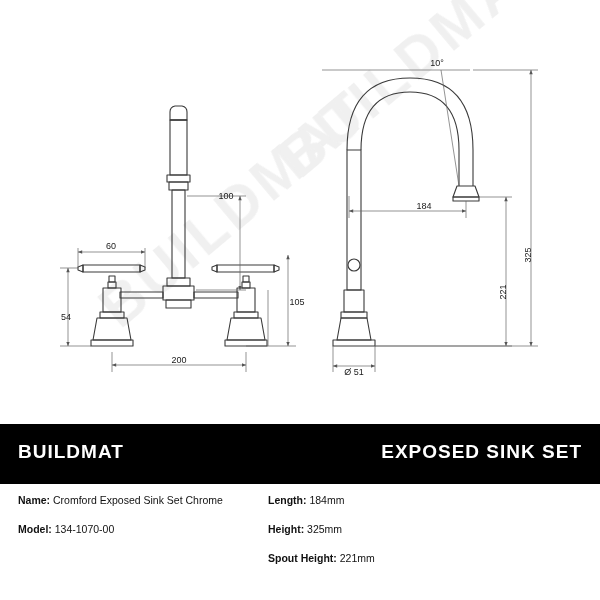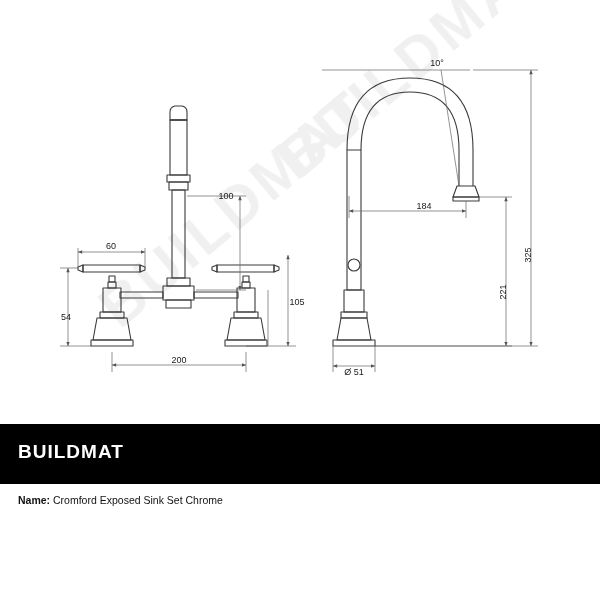--- a/index.html
+++ b/index.html
@@ -173,24 +173,43 @@
         <text x="531" y="255" text-anchor="middle" transform="rotate(-90 531 255)">325</text>
         <text x="506" y="292" text-anchor="middle" transform="rotate(-90 506 292)">221</text>
         <text x="354" y="375" text-anchor="middle">Ø 51</text>
         <text x="437" y="66" text-anchor="middle">10°</text>
       </g>
     </svg>
   </div>
 
   <div id="banner">
     <div class="brand">BUILDMAT</div>
+    <div class="product">EXPOSED SINK SET</div>
   </div>
 
   <div id="specs">
     <div class="spec-col spec-left">
       <div class="spec-row">
         <span class="k">Name:</span>
         <span class="v">Cromford Exposed Sink Set Chrome</span>
       </div>
+      <div class="spec-row">
+        <span class="k">Model:</span>
+        <span class="v">134-1070-00</span>
+      </div>
+    </div>
+    <div class="spec-col spec-right">
+      <div class="spec-row">
+        <span class="k">Length:</span>
+        <span class="v">184mm</span>
+      </div>
+      <div class="spec-row">
+        <span class="k">Height:</span>
+        <span class="v">325mm</span>
+      </div>
+      <div class="spec-row">
+        <span class="k">Spout Height:</span>
+        <span class="v">221mm</span>
+      </div>
     </div>
   </div>
 
 </div>
 
 </body></html>

